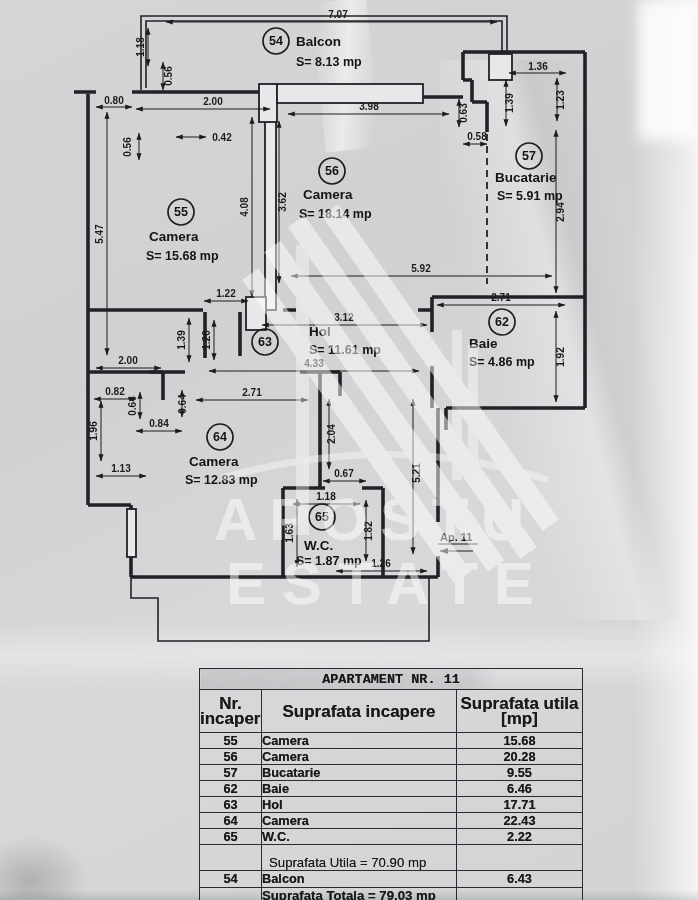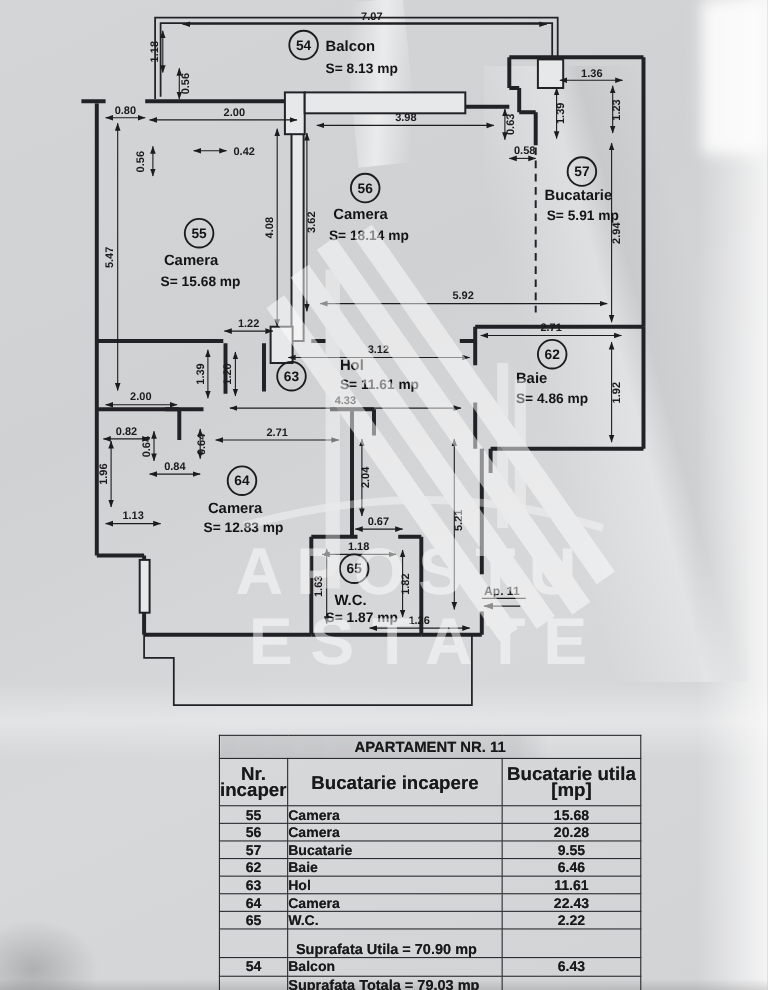--- a/index.html
+++ b/index.html
@@ -34,26 +34,26 @@
   .ra{font:700 12.5px "Liberation Sans",sans-serif;fill:#141416;}
   .rnum{font:700 12.5px "Liberation Sans",sans-serif;fill:#141416;text-anchor:middle;}
   .rc{fill:none;stroke:#1c1c1e;stroke-width:1.7;}
   .ap{font:700 11px "Liberation Sans",sans-serif;fill:#1b1b1d;}
 
   
   table.area{position:absolute;left:199px;top:668px;width:383px;border-collapse:collapse;
       table-layout:fixed;color:#19191b;text-shadow:0 0 .5px rgba(10,10,10,.65);}
   table.area td{border:1.6px solid #2b2b2f;padding:0 0 0 0;overflow:hidden;}
   tr.title td{height:20px;font-weight:700;font-size:13.5px;text-align:center;
-      background:linear-gradient(90deg,rgba(90,90,95,.16),rgba(90,90,95,.12) 70%,rgba(90,90,95,0) 78%);}
+      background:linear-gradient(90deg,rgba(90,90,95,.16),rgba(90,90,95,.12) 70%,rgba(90,90,95,0) 78%);font-family:Liberation Mono, monospace;}
   tr.head td{height:42px;font-weight:700;font-size:17px;text-align:center;white-space:pre-line;line-height:15px;}
   tr.r td{height:15px;font-weight:700;font-size:12.8px;line-height:15px;}
   td.c{text-align:center;}
   td.nm{padding-left:9px;}
-  tr.sum td{height:25px;font-weight:700;font-size:13.2px;vertical-align:bottom;line-height:15px;}
+  tr.sum td{height:25px;font-weight:400;font-size:13.2px;vertical-align:bottom;line-height:15px;}
   tr.sum td.nm{padding-left:7px;}
   tr.bal td{height:16px;font-weight:700;font-size:12.8px;line-height:16px;}
   tr.tot td{height:16px;font-weight:700;font-size:13.2px;line-height:15px;vertical-align:top;}
 </style>
 </head>
 <body>
 
 <div class="page">
   <div class="crease-top"></div>
   <div class="crease-mid"></div>
@@ -258,22 +258,22 @@
         <col style="width:195px">
         <col style="width:126px">
       </colgroup>
     <tbody>
         <tr class="title">
           <td colspan="3">APARTAMENT NR. 11</td>
         </tr>
     <tr class="head">
       <td>Nr.
 incapere</td>
-      <td>Bucatarie incapere</td>
-      <td>Bucatarie utila
+      <td>Suprafata incapere</td>
+      <td>Suprafata utila
 [mp]</td>
     </tr>
     <tr class="r">
       <td class="c">55</td>
       <td class="nm">Camera</td>
       <td class="c">15.68</td>
     </tr>
     <tr class="r">
       <td class="c">56</td>
       <td class="nm">Camera</td>
@@ -285,21 +285,21 @@
       <td class="c">9.55</td>
     </tr>
     <tr class="r">
       <td class="c">62</td>
       <td class="nm">Baie</td>
       <td class="c">6.46</td>
     </tr>
     <tr class="r">
       <td class="c">63</td>
       <td class="nm">Hol</td>
-      <td class="c">11.61</td>
+      <td class="c">17.71</td>
     </tr>
     <tr class="r">
       <td class="c">64</td>
       <td class="nm">Camera</td>
       <td class="c">22.43</td>
     </tr>
     <tr class="r">
       <td class="c">65</td>
       <td class="nm">W.C.</td>
       <td class="c">2.22</td>

